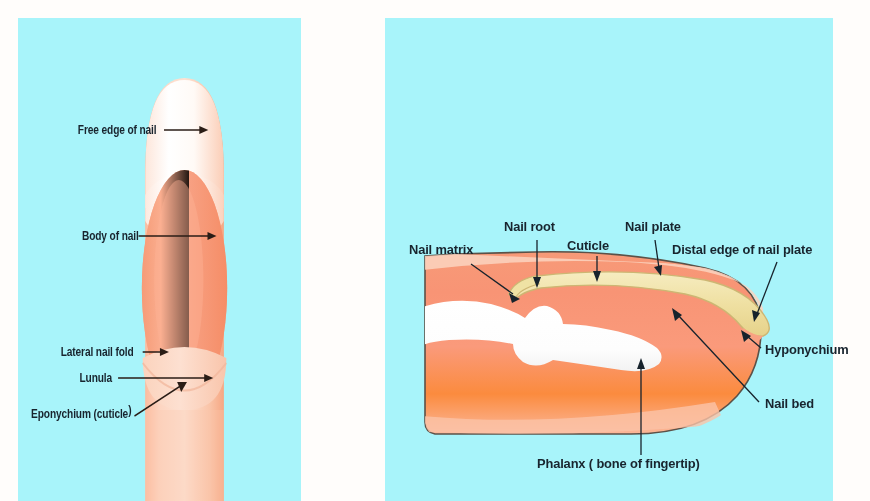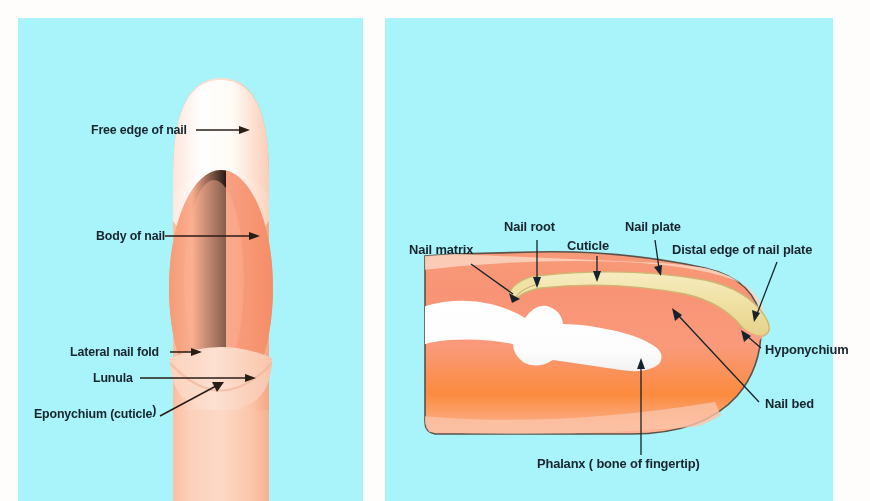--- a/index.html
+++ b/index.html
@@ -18,21 +18,21 @@
     background: #fffdfb;
     overflow: hidden;
   }
   .panel {
     position: absolute;
     background: #a8f4fa;
   }
   #panel-left {
     left: 18px;
     top: 18px;
-    width: 345px;
+    width: 283px;
     height: 483px;
   }
   #panel-right {
     left: 385px;
     top: 18px;
     width: 448px;
     height: 483px;
   }
   svg.fig {
     position: absolute;

